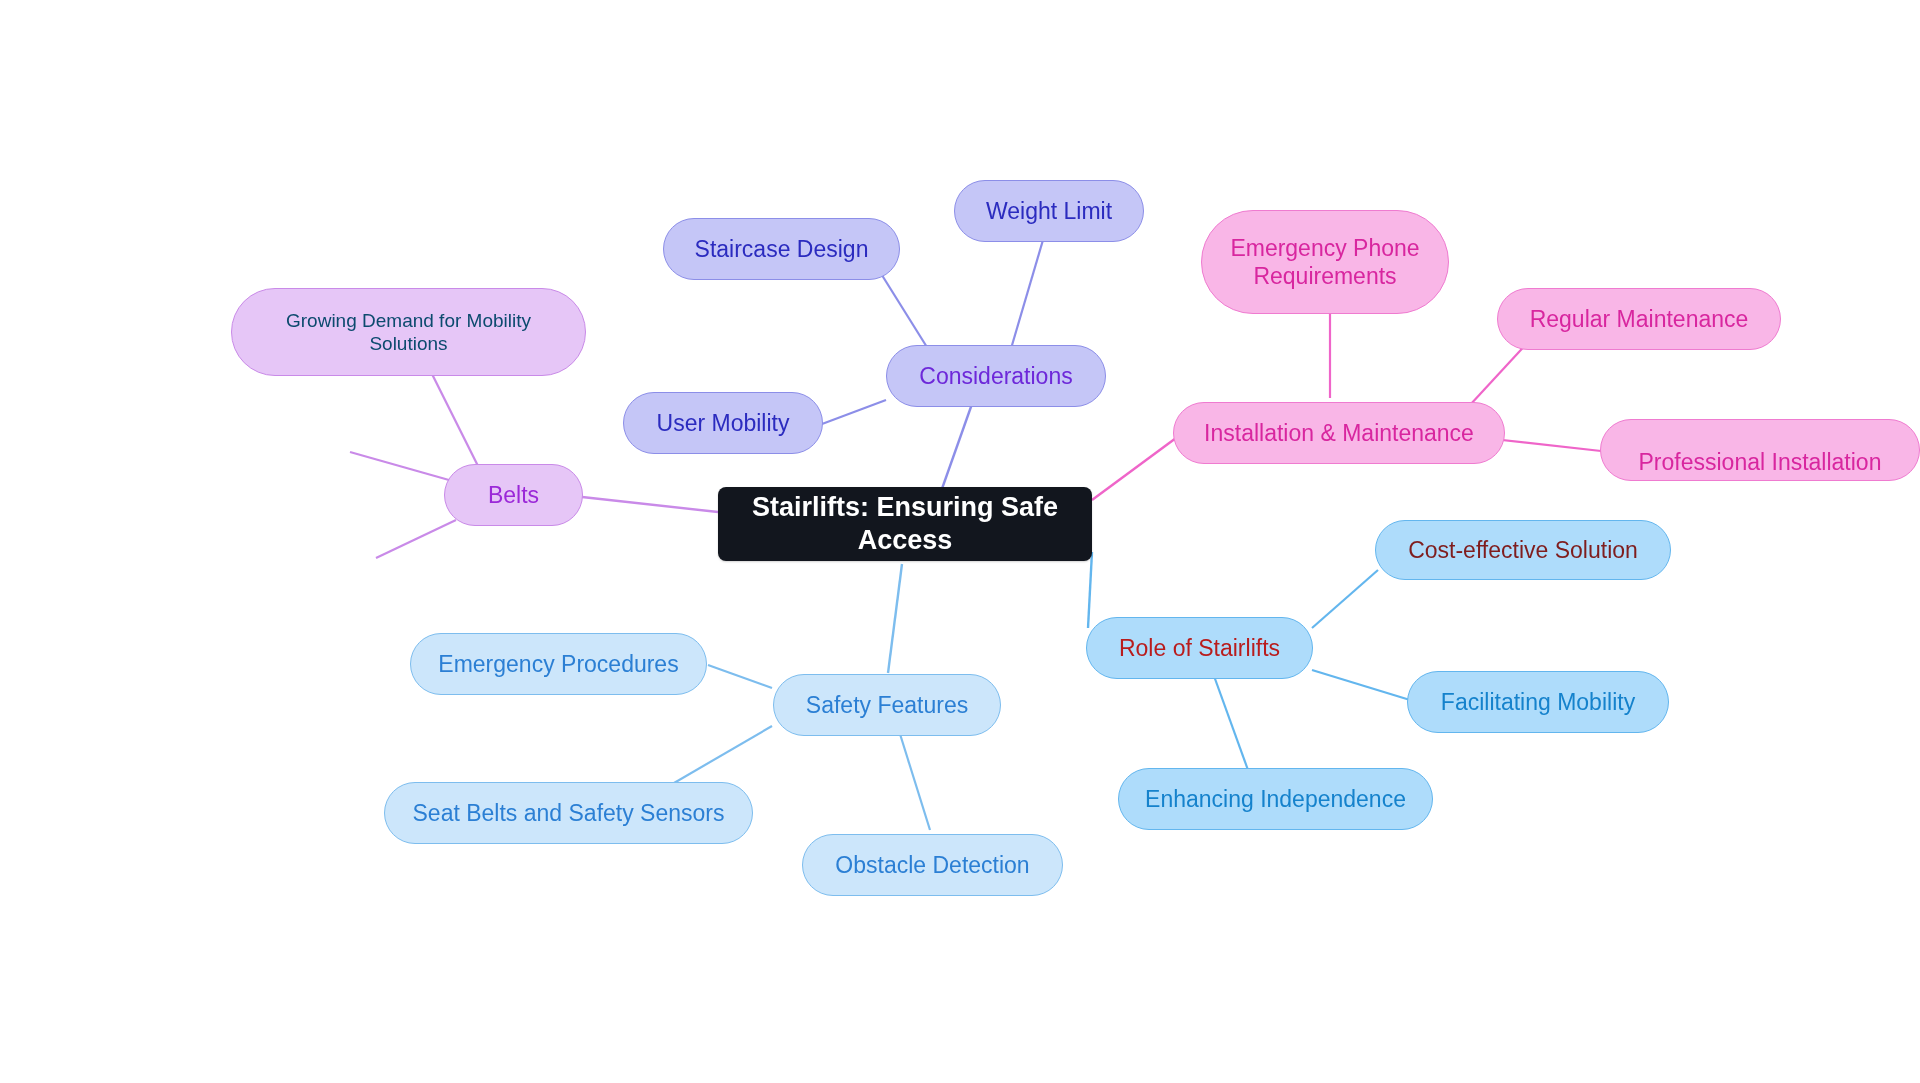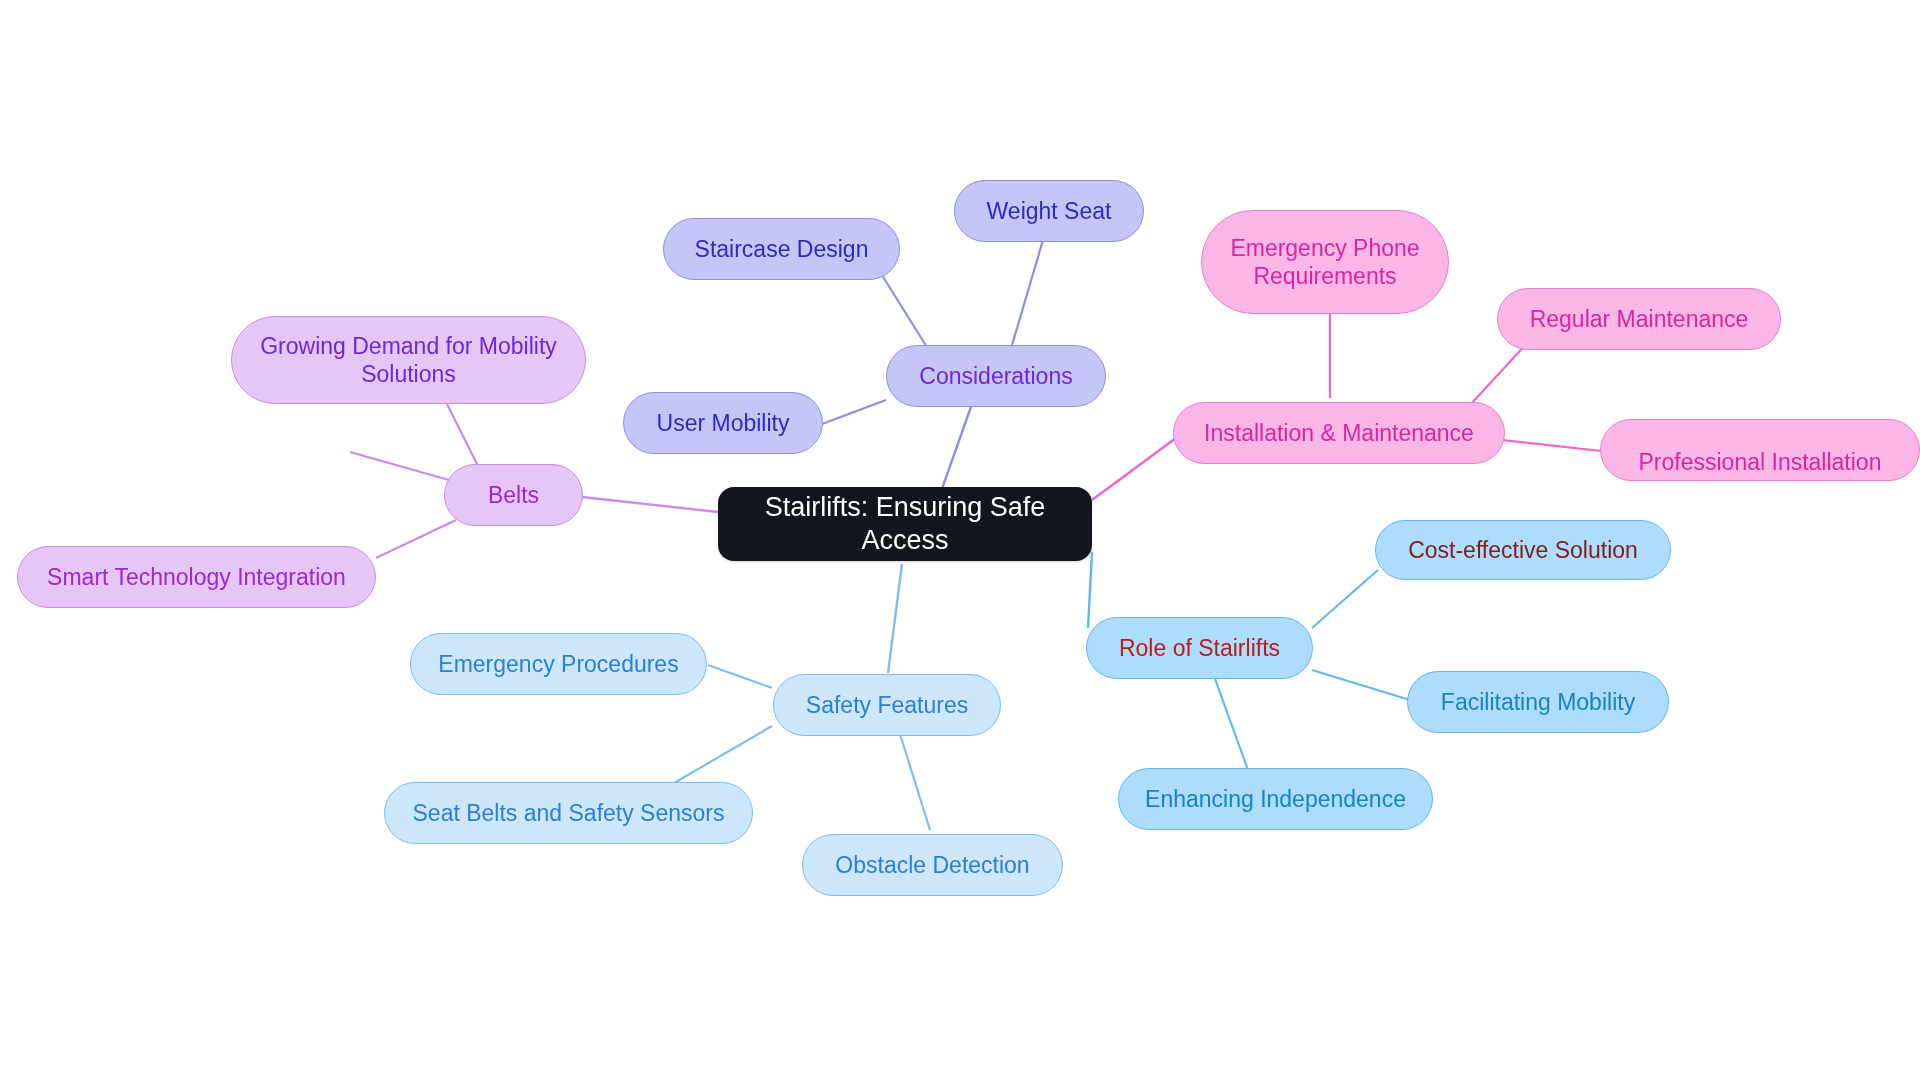--- a/index.html
+++ b/index.html
@@ -36,24 +36,25 @@
     text-align: center;
     border-radius: 999px;
     border-style: solid;
     border-width: 1.5px;
     line-height: 1.22;
     white-space: pre-line;
     padding: 4px 10px;
     z-index: 5;
   }
   .node.root {
-    border-radius: 16px;
+    border-radius: 8px;
     border-width: 0;
     z-index: 6;
     box-shadow: 0 1px 2px rgba(0,0,0,0.18);
+    font-weight: bold;
   }
 </style>
 </head>
 <body>
 
 <div id="mindmap-canvas">
 
   <svg id="edge-layer" viewBox="0 0 1920 1083" width="1920" height="1083">
 
     <path d="M 938 500 L 978 387" stroke="#8c8ee8" stroke-width="2.4" fill="none"></path>
@@ -87,21 +88,21 @@
     <span>Stairlifts: Ensuring Safe Access</span>
   </div>
 
   <div class="node" style="left:886px; top:345px; width:220px; height:62px; background:#c5c6f7; border-color:#8c8ee8; color:#6d28d9; font-size:23px;">
     <span>Considerations</span>
   </div>
   <div class="node" style="left:663px; top:218px; width:237px; height:62px; background:#c5c6f7; border-color:#8c8ee8; color:#2b2bbf; font-size:23px;">
     <span>Staircase Design</span>
   </div>
   <div class="node" style="left:954px; top:180px; width:190px; height:62px; background:#c5c6f7; border-color:#8c8ee8; color:#2b2bbf; font-size:23px;">
-    <span>Weight Seat</span>
+    <span>Weight Limit</span>
   </div>
   <div class="node" style="left:623px; top:392px; width:200px; height:62px; background:#c5c6f7; border-color:#8c8ee8; color:#2b2bbf; font-size:23px;">
     <span>User Mobility</span>
   </div>
 
   <div class="node" style="left:1173px; top:402px; width:332px; height:62px; background:#f9b6e7; border-color:#ef7bd0; color:#d8269f; font-size:23px;">
     <span>Installation &amp; Maintenance</span>
   </div>
   <div class="node" style="left:1201px; top:210px; width:248px; height:104px; background:#f9b6e7; border-color:#ef7bd0; color:#d8269f; font-size:23px;">
     <span>Emergency Phone
@@ -110,26 +111,23 @@
   <div class="node" style="left:1497px; top:288px; width:284px; height:62px; background:#f9b6e7; border-color:#ef7bd0; color:#d8269f; font-size:23px;">
     <span>Regular Maintenance</span>
   </div>
   <div class="node" style="left:1600px; top:419px; width:320px; height:62px; background:#f9b6e7; border-color:#ef7bd0; color:#d8269f; font-size:23px;align-items:flex-end;">
     <span>Professional Installation</span>
   </div>
 
   <div class="node" style="left:444px; top:464px; width:139px; height:62px; background:#e6c6f7; border-color:#c98ae8; color:#9b28d8; font-size:23px;">
     <span>Belts</span>
   </div>
-  <div class="node" style="left:231px; top:288px; width:355px; height:88px; background:#e6c6f7; border-color:#c98ae8; color:#6d28d9; font-size:23px;margin-top:28px;">
+  <div class="node" style="left:231px; top:288px; width:355px; height:88px; background:#e6c6f7; border-color:#c98ae8; color:#0c4a6e; font-size:19px;">
     <span>Growing Demand for Mobility
 Solutions</span>
-  </div>
-  <div class="node" style="left:17px; top:546px; width:359px; height:62px; background:#e6c6f7; border-color:#c98ae8; color:#9b28d8; font-size:23px;">
-    <span>Smart Technology Integration</span>
   </div>
 
   <div class="node" style="left:1086px; top:617px; width:227px; height:62px; background:#aedcfb; border-color:#63b6ee; color:#b91c1c; font-size:23px;">
     <span>Role of Stairlifts</span>
   </div>
   <div class="node" style="left:1375px; top:520px; width:296px; height:60px; background:#aedcfb; border-color:#63b6ee; color:#7f1d1d; font-size:23px;">
     <span>Cost-effective Solution</span>
   </div>
   <div class="node" style="left:1407px; top:671px; width:262px; height:62px; background:#aedcfb; border-color:#63b6ee; color:#1582cc; font-size:23px;">
     <span>Facilitating Mobility</span>

